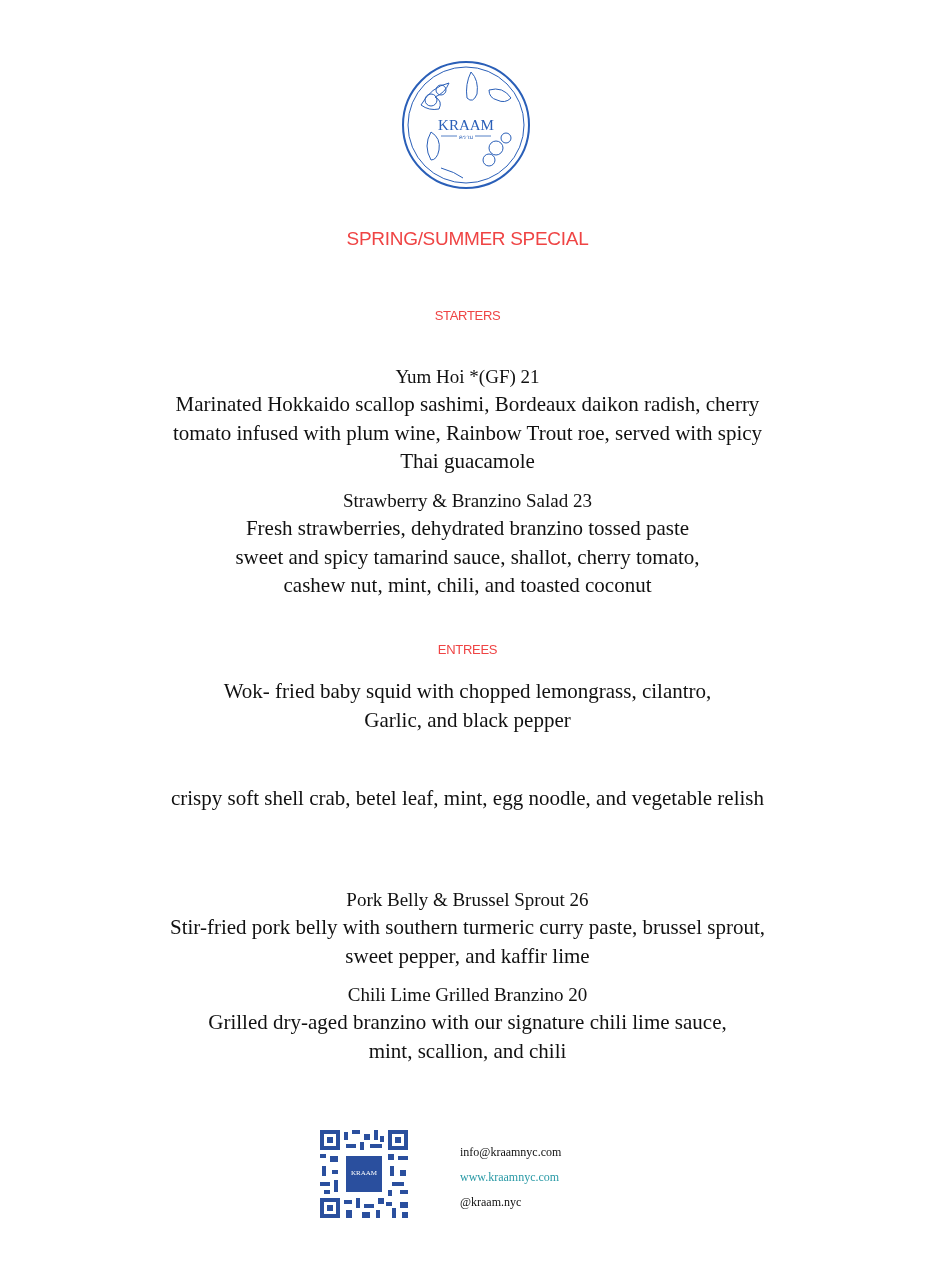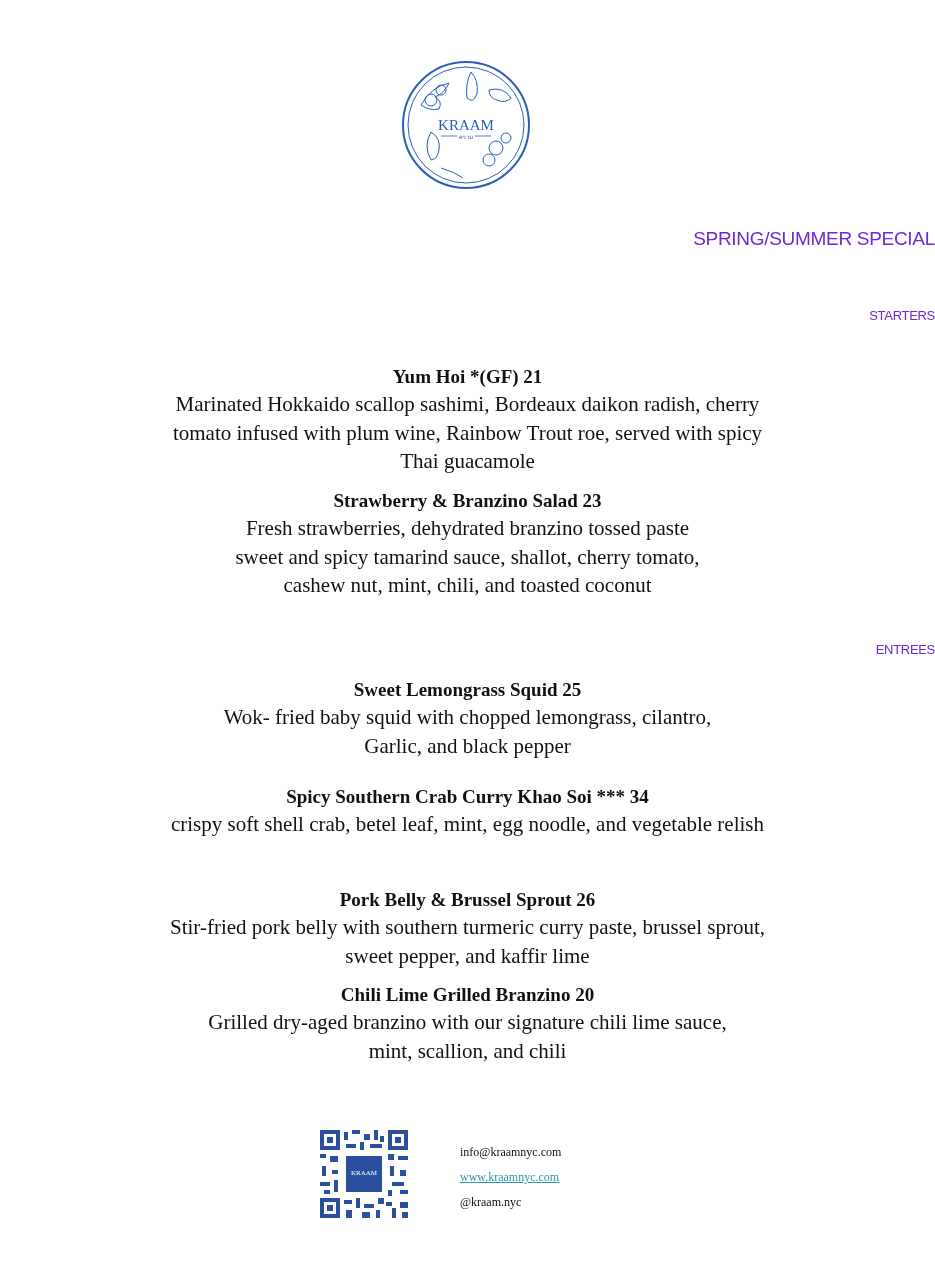--- a/index.html
+++ b/index.html
@@ -1,30 +1,30 @@
 <!DOCTYPE html>
 <html><head>
 <meta charset="utf-8">
 <style>
   html, body { margin:0; padding:0; background:#ffffff; }
   body { width:935px; height:1275px; position:relative; overflow:hidden;
          font-family:"Liberation Serif", "DejaVu Serif", serif; color:#111; }
   .logo { position:absolute; left:401px; top:60px; width:130px; height:130px; }
-  .title { position:absolute; left:0; width:935px; text-align:right;
-           color:#6d28d9; font-family:"Liberation Sans","DejaVu Sans",sans-serif; }
+  .title { position:absolute; left:0; width:935px; text-align:center;
+           color:#ef4444; font-family:"Liberation Sans","DejaVu Sans",sans-serif; }
   .main-title { top:228px; font-size:19px; letter-spacing:-0.3px; }
   .section { font-size:13px; letter-spacing:-0.3px; }
   .item { position:absolute; left:0; width:935px; text-align:center; }
-  .item-name { font-weight:bold; font-size:19px; line-height:26px; }
+  .item-name { font-weight:normal; font-size:19px; line-height:26px; }
   .item-desc { font-size:21px; line-height:28.5px; }
   .item-desc span { display:block; }
   .footer { position:absolute; left:320px; top:1130px; }
   .qr { position:absolute; left:0; top:0; width:88px; height:88px; }
   .contact { position:absolute; left:140px; top:10px; font-size:12px; line-height:25px; white-space:nowrap; }
-  .contact .link { color:#2a9aa6; text-decoration:underline; }
+  .contact .link { color:#2a9aa6; }
 </style>
 </head>
 <body>
 
 <div class="logo">
   <svg width="130" height="130" viewBox="0 0 130 130">
     <circle cx="65" cy="65" r="63" fill="none" stroke="#2a5fb8" stroke-width="2"></circle>
     <circle cx="65" cy="65" r="58" fill="none" stroke="#2a5fb8" stroke-width="1"></circle>
     <g fill="none" stroke="#2a5fb8" stroke-width="1">
       <path d="M20 45 q10 -18 28 -22 q-4 10 -14 14 q8 4 4 12 q-10 2 -18 -4z"></path>
@@ -62,29 +62,27 @@
   <div class="item-desc">
     <span>Fresh strawberries, dehydrated branzino tossed paste</span>
     <span>sweet and spicy tamarind sauce, shallot, cherry tomato,</span>
     <span>cashew nut, mint, chili, and toasted coconut</span>
   </div>
 </div>
 
 <div class="title section" style="top:642px;">ENTREES</div>
 
 <div class="item" style="top:677px;">
-  <div class="item-name">Sweet Lemongrass Squid  25</div>
   <div class="item-desc">
     <span>Wok- fried baby squid with chopped lemongrass, cilantro,</span>
     <span>Garlic, and black pepper</span>
   </div>
 </div>
 
 <div class="item" style="top:784px;">
-  <div class="item-name">Spicy Southern Crab Curry Khao Soi *** 34</div>
   <div class="item-desc">
     <span>crispy soft shell crab, betel leaf, mint, egg noodle, and vegetable relish</span>
   </div>
 </div>
 
 <div class="item" style="top:887px;">
   <div class="item-name">Pork Belly &amp; Brussel Sprout 26</div>
   <div class="item-desc">
     <span>Stir-fried pork belly with southern turmeric curry paste, brussel sprout,</span>
     <span>sweet pepper, and kaffir lime</span>

